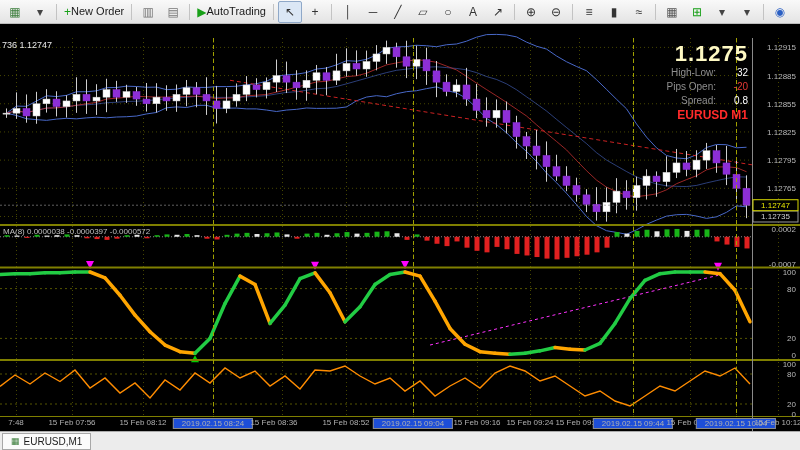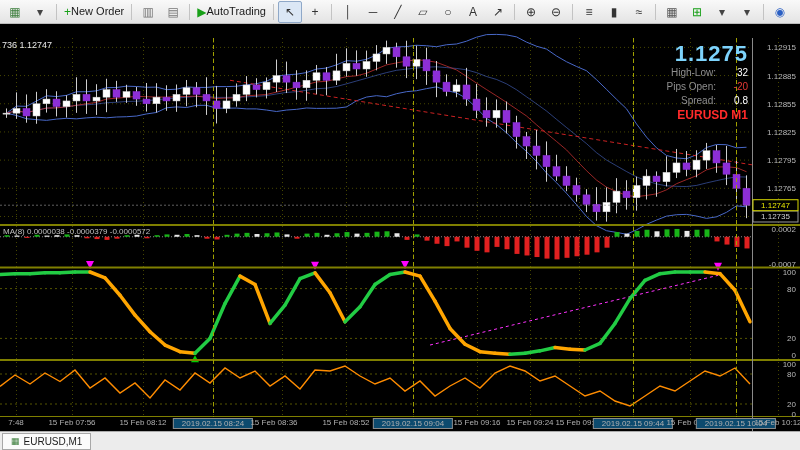--- a/index.html
+++ b/index.html
@@ -20,30 +20,30 @@
             gap:2px;padding:0 2px;z-index:10;}
   .tf-btn{font-size:9px;font-weight:bold;color:#4a4a4a;padding:0 4px;height:12px;line-height:12px;
           border:1px solid #cfcfcf;background:#f6f6f6;}
   
   #chart-svg{position:absolute;left:0;top:0;z-index:1;}
   #chart-svg text{font-family:"Liberation Sans",sans-serif;}
   
   .data-window{position:absolute;left:2px;top:40px;font-size:9px;color:#e8e8e8;z-index:5;}
   .hist-label{position:absolute;left:3px;top:227px;font-size:8px;color:#c0c0c0;z-index:5;white-space:nowrap;}
   .info{position:absolute;right:52px;top:42px;text-align:right;z-index:5;}
-  .big-price{font-size:22px;font-weight:bold;color:#7dd3fc;letter-spacing:1px;line-height:24px;}
+  .big-price{font-size:22px;font-weight:bold;color:#fef9c3;letter-spacing:1px;line-height:24px;}
   .stat-row{display:flex;justify-content:flex-end;gap:6px;font-size:10px;line-height:14px;}
   .stat-label{color:#8f8f8f;}
   .stat-value{min-width:26px;text-align:right;}
   .symbol{margin-top:0;font-size:12px;font-weight:bold;color:#ff2a2a;}
   
   .axis-row{position:absolute;left:0;top:417px;width:800px;height:14px;z-index:4;text-decoration:underline;}
   .axis-label{position:absolute;transform:translateX(-50%);font-size:8px;color:#b0b0b0;
               white-space:nowrap;top:1px;}
-  .axis-label.boxed{border:1px solid #8a8a8a;padding:0 8px;background:#0c4a6e;}
+  .axis-label.boxed{border:1px solid #8a8a8a;padding:0 8px;background:#1d4ed8;}
   
   .statusbar{position:absolute;left:0;top:431px;width:800px;height:19px;box-sizing:border-box;
              background:#ececec;border-top:1px solid #aaa;display:flex;align-items:center;
              padding:1px 2px;z-index:10;}
   .status-tab{display:flex;align-items:center;gap:4px;font-size:10px;color:#1a1a1a;
               background:#fbfbfb;border:1px solid #a8a8a8;height:15px;padding:0 8px;}
   .tab-icon{font-size:9px;color:#3b7d3b;}
 </style>
 </head>
 <body>
@@ -481,21 +481,21 @@
       <text x="796" y="377" fill="#b8b8b8" font-size="8" text-anchor="end">80</text>
       <text x="796" y="407" fill="#b8b8b8" font-size="8" text-anchor="end">20</text>
       <text x="796" y="417" fill="#b8b8b8" font-size="8" text-anchor="end">0</text>
       <rect x="753" y="210.9848484848413" width="45" height="11" fill="#000" stroke="#9a9a9a"></rect>
       <text x="775.5" y="219.4848484848413" fill="#d0d0d0" font-size="8" text-anchor="middle">1.12735</text>
       <rect x="753" y="199.71212121212417" width="45" height="11" fill="#000" stroke="#d8d800"></rect>
       <text x="775.5" y="208.21212121212417" fill="#e8e800" font-size="8" text-anchor="middle">1.12747</text>
     </svg>
 
   <div class="data-window">736 1.12747</div>
-  <div class="hist-label">MA(8) 0.0000038 -0.0000379 -0.0000572</div>
+  <div class="hist-label">MA(8) 0.0000038 -0.0000397 -0.0000572</div>
 
   <div class="info">
     <div class="big-price">1.1275</div>
     <div>
         <div class="stat-row">
           <span class="stat-label">High-Low:</span>
           <span class="stat-value" style="color: rgb(255, 255, 255);">32</span>
         </div>
         <div class="stat-row">
           <span class="stat-label">Pips Open:</span>

